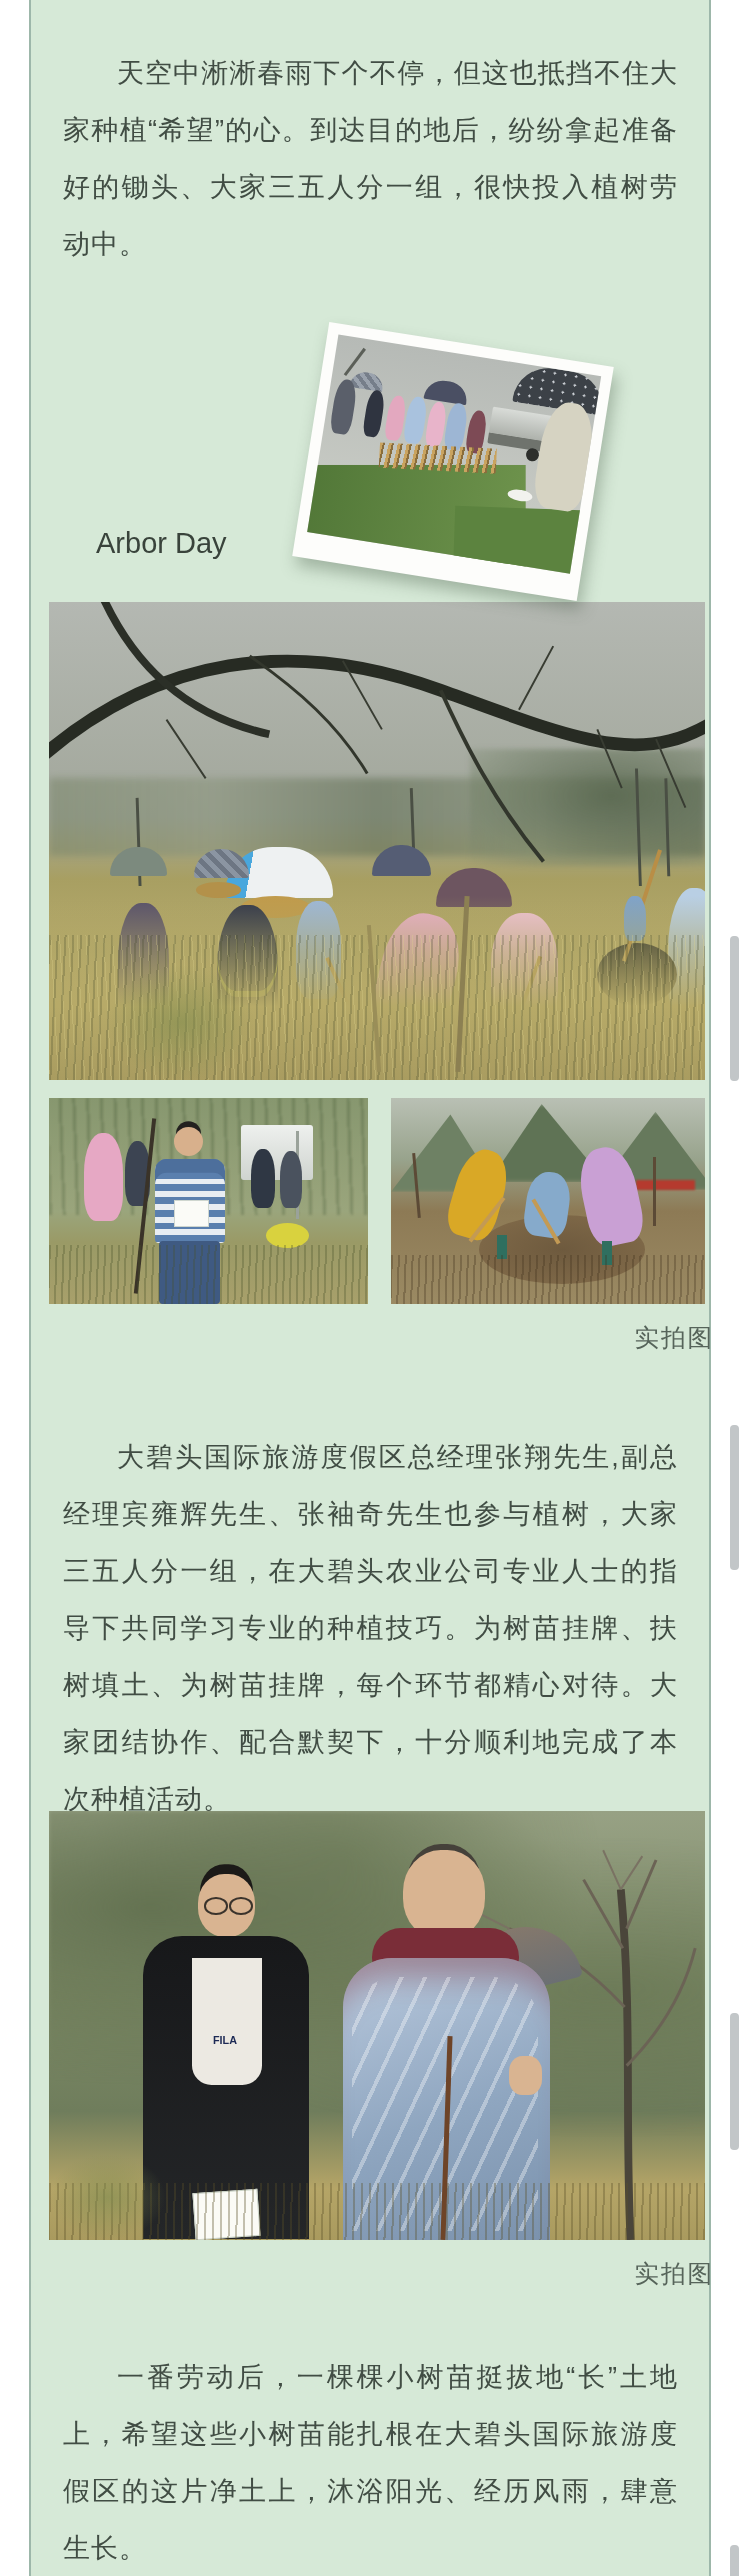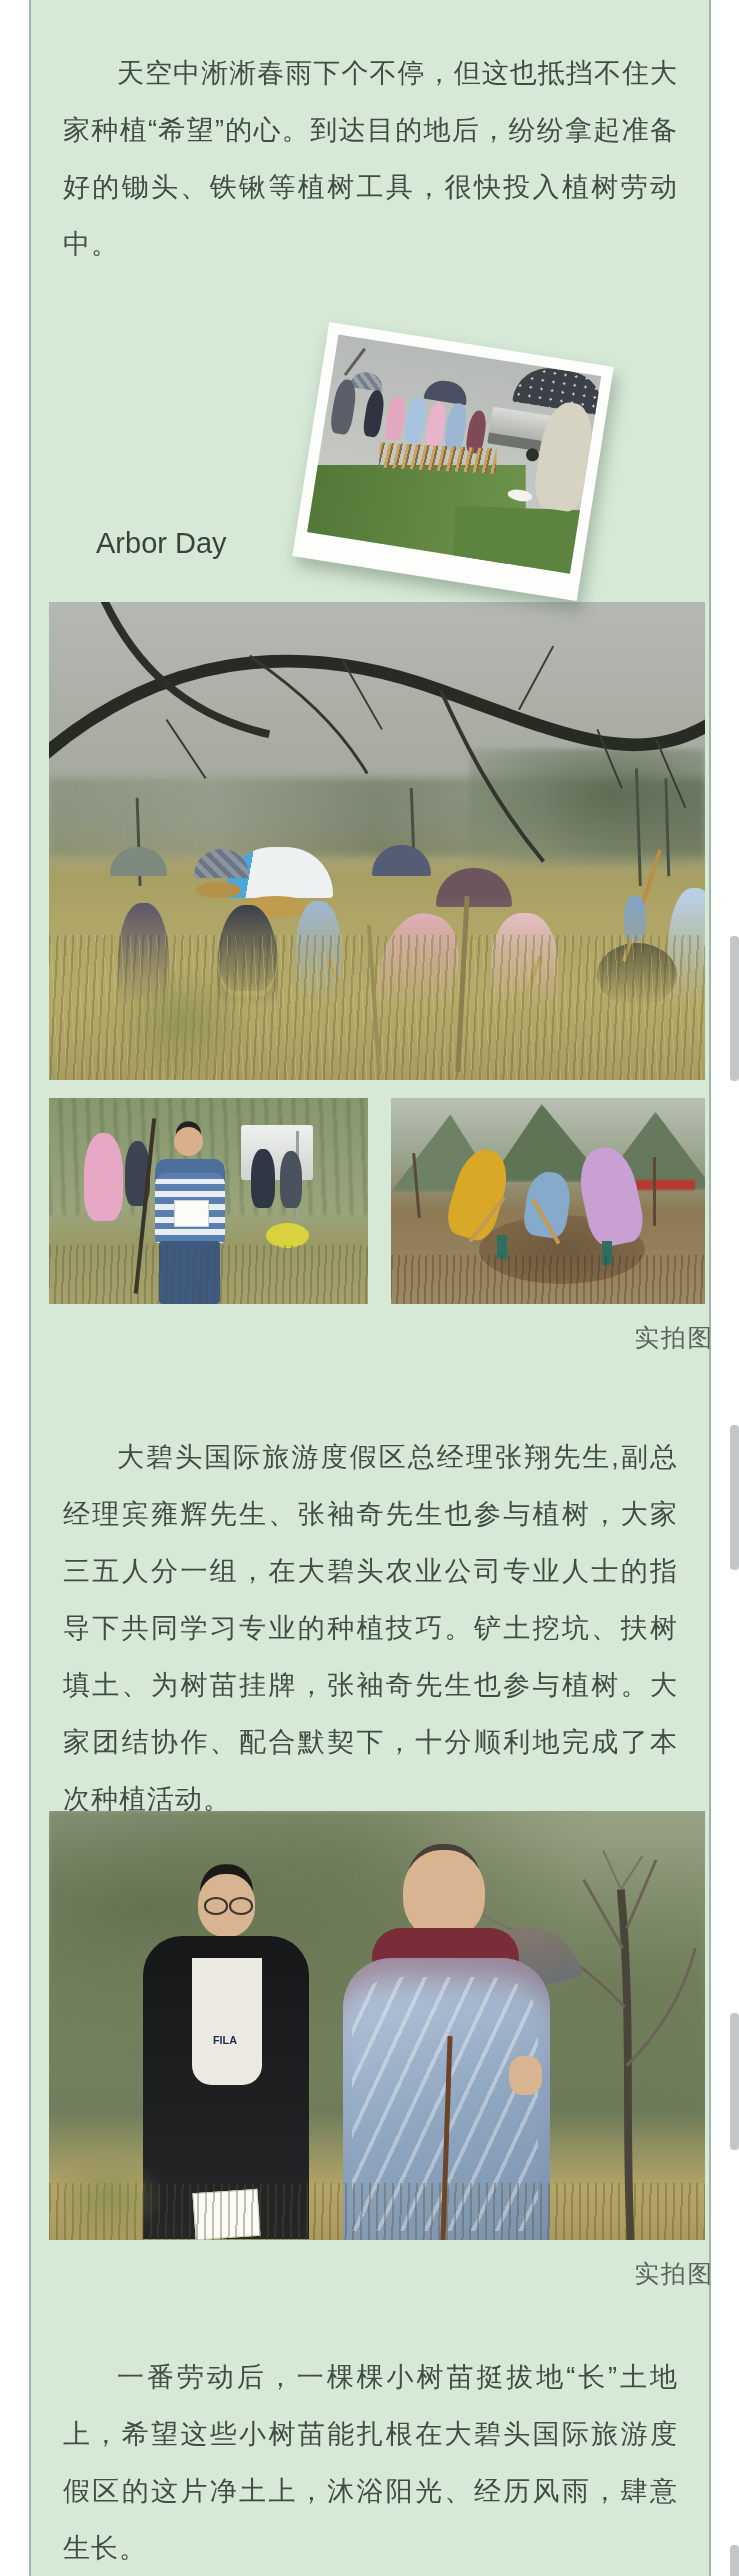--- a/index.html
+++ b/index.html
@@ -22,21 +22,21 @@
   .thumb{left:730px;width:8.8px;background:#c2c6c8;border-radius:3.9px;}
   .blob{border-radius:45% 45% 30% 30%;}
   .umb{border-radius:98px 98px 7.8px 7.8px;}
   svg{position:absolute;left:0;top:0;}
 </style>
 </head>
 <body>
 
 <div class="abs panel"></div>
 
-<p class="abs para" style="top:45px;">天空中淅淅春雨下个不停，但这也抵挡不住大家种植“希望”的心。到达目的地后，纷纷拿起准备好的锄头、铁锹等植树工具，很快投入植树劳动中。</p>
+<p class="abs para" style="top:45px;">天空中淅淅春雨下个不停，但这也抵挡不住大家种植“希望”的心。到达目的地后，纷纷拿起准备好的锄头、大家三五人分一组，很快投入植树劳动中。</p>
 
 <div class="abs photo" style="left:49px;top:602px;width:656px;height:478px;">
   <div class="abs" style="inset:0;background:linear-gradient(#b4b8b2,#a2a79b 45%,#a89f62 58%,#c0b274 85%,#b3a567);"></div>
   <div class="abs" style="left:0;top:176px;width:656px;height:78px;background:linear-gradient(90deg,#75826480,#8a947c90,#5f6d5290,#7e8a6f80,#4d5c4490);filter:blur(3.9px);"></div>
   <div class="abs" style="left:421px;top:147px;width:235px;height:117px;background:radial-gradient(ellipse at 60% 40%,#55644bcc,#72816666 70%,transparent);filter:blur(2.9px);"></div>
   <svg width="656" height="478" viewBox="0 0 670 488">
     <path d="M-10,160 C110,55 250,35 400,90 S 610,170 690,115" stroke="#272b23" stroke-width="13" fill="none"></path>
     <path d="M55,-5 C85,60 135,115 225,135" stroke="#2b2f27" stroke-width="8" fill="none"></path>
     <path d="M400,90 C425,145 455,205 505,265" stroke="#32362c" stroke-width="4" fill="none"></path>
     <path d="M205,55 C255,90 295,125 325,175" stroke="#32362c" stroke-width="3" fill="none"></path>
@@ -127,21 +127,21 @@
   <div class="abs" style="left:153px;top:98px;width:3.9px;height:51px;background:#c39a54;transform:rotate(-30deg);"></div>
   <div class="abs" style="left:106px;top:137px;width:9.8px;height:23.5px;background:#2f6f5f;"></div>
   <div class="abs" style="left:211px;top:143px;width:9.8px;height:23.5px;background:#2f6f5f;"></div>
   <div class="abs" style="left:262px;top:59px;width:2.9px;height:69px;background:#5c4a36;"></div>
   <div class="abs" style="left:23.5px;top:55px;width:2.9px;height:65px;background:#5c4a36;transform:rotate(-5deg);"></div>
   <div class="abs" style="left:0;top:157px;width:314px;height:49px;background:repeating-linear-gradient(92deg,rgba(60,45,25,.3) 0 2px,transparent 2px 6.9px);"></div>
 </div>
 
 <div class="abs caption" style="top:1321px;">实拍图</div>
 
-<p class="abs para" style="top:1429px;">大碧头国际旅游度假区总经理张翔先生,副总经理宾雍辉先生、张袖奇先生也参与植树，大家三五人分一组，在大碧头农业公司专业人士的指导下共同学习专业的种植技巧。铲土挖坑、扶树填土、为树苗挂牌，张袖奇先生也参与植树。大家团结协作、配合默契下，十分顺利地完成了本次种植活动。</p>
+<p class="abs para" style="top:1429px;">大碧头国际旅游度假区总经理张翔先生,副总经理宾雍辉先生、张袖奇先生也参与植树，大家三五人分一组，在大碧头农业公司专业人士的指导下共同学习专业的种植技巧。为树苗挂牌、扶树填土、为树苗挂牌，每个环节都精心对待。大家团结协作、配合默契下，十分顺利地完成了本次种植活动。</p>
 
 <div class="abs photo" style="left:49px;top:1811px;width:656px;height:429px;">
   <div class="abs" style="inset:0;background:linear-gradient(#97a184,#7f8c68 40%,#6f7d5c 70%,#b5a567 88%,#a99a5e);"></div>
   <div class="abs" style="left:0;top:0;width:656px;height:323px;background:radial-gradient(ellipse at 15% 30%,#5c6b4acc,transparent 55%),radial-gradient(ellipse at 45% 15%,#68775288,transparent 50%),radial-gradient(ellipse at 85% 55%,#55654466,transparent 60%);filter:blur(2px);"></div>
   <svg width="656" height="429" viewBox="0 0 670 438">
     <path d="M594,438 C588,320 596,210 584,80" stroke="#4a453a" stroke-width="8" fill="none"></path>
     <path d="M588,200 C550,160 520,140 470,120 M590,260 C630,220 650,180 660,140 M586,140 l -40,-70 M590,120 l 30,-70" stroke="#6b6355" stroke-width="3" fill="none"></path>
     <path d="M470,120 l -40,-20 M470,120 l -20,30 M584,80 l -18,-40 M584,80 l 22,-34" stroke="#7a7263" stroke-width="2" fill="none"></path>
   </svg>
   <div class="abs" style="left:411px;top:117px;width:117px;height:63px;border-radius:108px 108px 9.8px 9.8px;background:linear-gradient(#84786c,#6b6f73);transform:rotate(-14deg);"></div>

